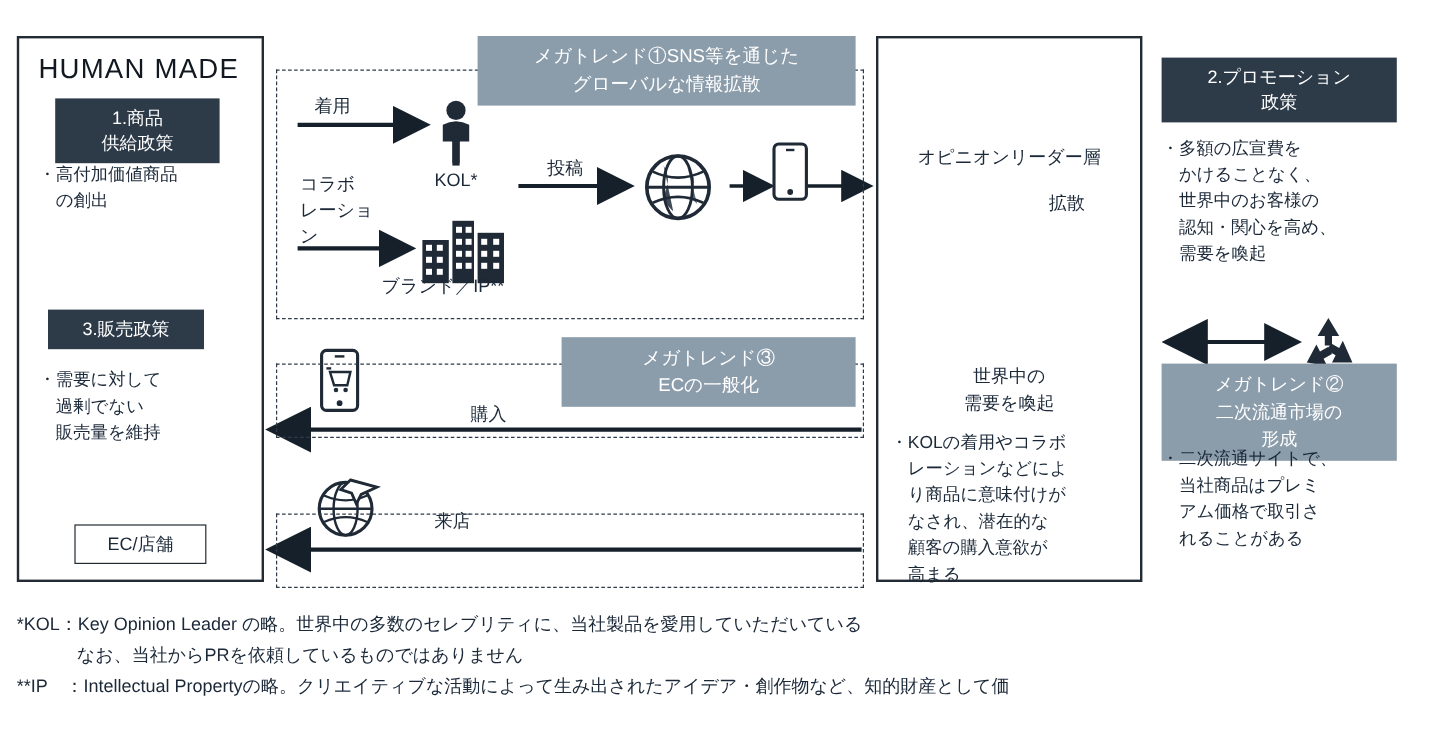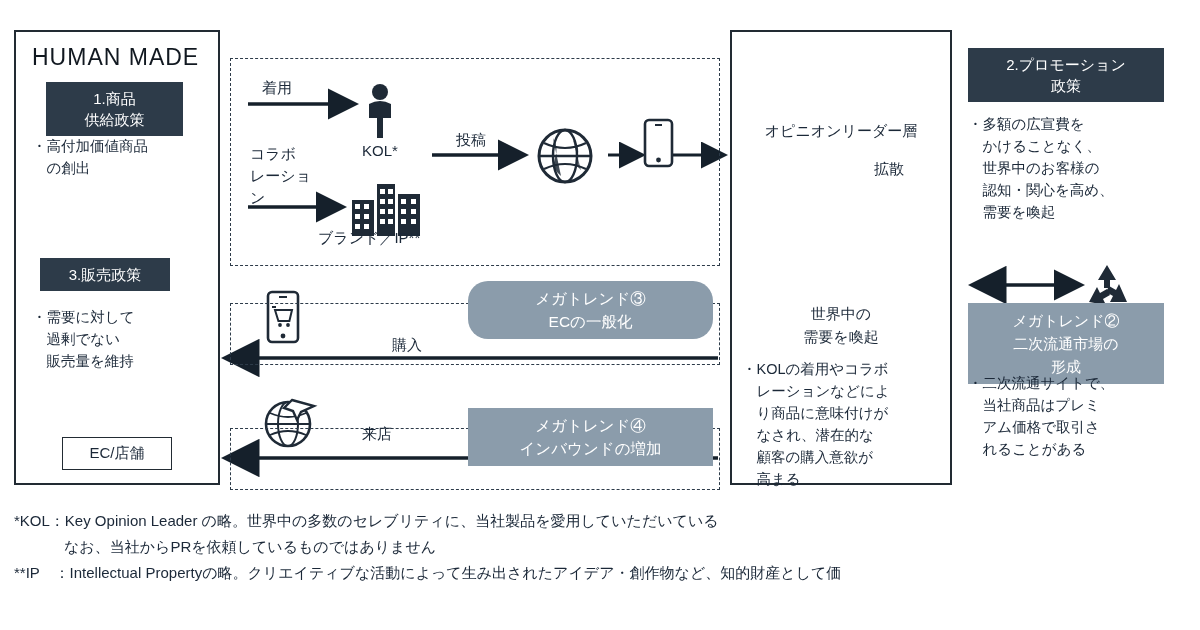--- a/index.html
+++ b/index.html
@@ -71,21 +71,21 @@
   .mega {
     background: #8b9cab;
     color: #ffffff;
     text-align: center;
     font-size: 15.5px;
     line-height: 23px;
     padding: 6px 4px;
     box-sizing: border-box;
   }
   #mega1 { left: 398px; top: 30px; width: 315px; }
-  #mega3 { left: 468px; top: 281px; width: 245px; border-radius: 20px; }
+  #mega3 { left: 468px; top: 281px; width: 245px; }
   #mega4 { left: 468px; top: 408px; width: 245px; }
   #mega2 {
     left: 968px; top: 303px; width: 196px;
     font-size: 15px;
     text-align: center;
   }
 
   
   .dashed {
     border: 1.6px dashed #2d3b49;
@@ -381,24 +381,24 @@
   <div class="abs" id="policy1-text" style="white-space:pre-line">・高付加価値商品
 　の創出</div>
 
   <div class="abs dark-label" id="policy3-label">3.販売政策</div>
   <div class="abs" id="policy3-text" style="white-space:pre-line">・需要に対して
 　過剰でない
 　販売量を維持</div>
 
   <div class="abs" id="ec-store-box">EC/店舗</div>
 
+  <div class="abs mega" id="mega1" style="white-space:pre-line">メガトレンド①SNS等を通じた
+グローバルな情報拡散</div>
   <div class="abs mega" id="mega3" style="white-space:pre-line">メガトレンド③
 ECの一般化</div>
-  <div class="abs mega" id="mega4" style="white-space:pre-line">メガトレンド④
-インバウンドの増加</div>
   <div class="abs mega" id="mega2" style="white-space:pre-line">メガトレンド②
 二次流通市場の
 形成</div>
 
   <div class="abs flow-label" id="label-wear">着用</div>
   <div class="abs flow-label" id="label-collab" style="white-space:pre-line">コラボ
 レーション</div>
   <div class="abs flow-label" id="label-kol">KOL*</div>
   <div class="abs flow-label" id="label-brand">ブランド／IP**</div>
   <div class="abs flow-label" id="label-post">投稿</div>

